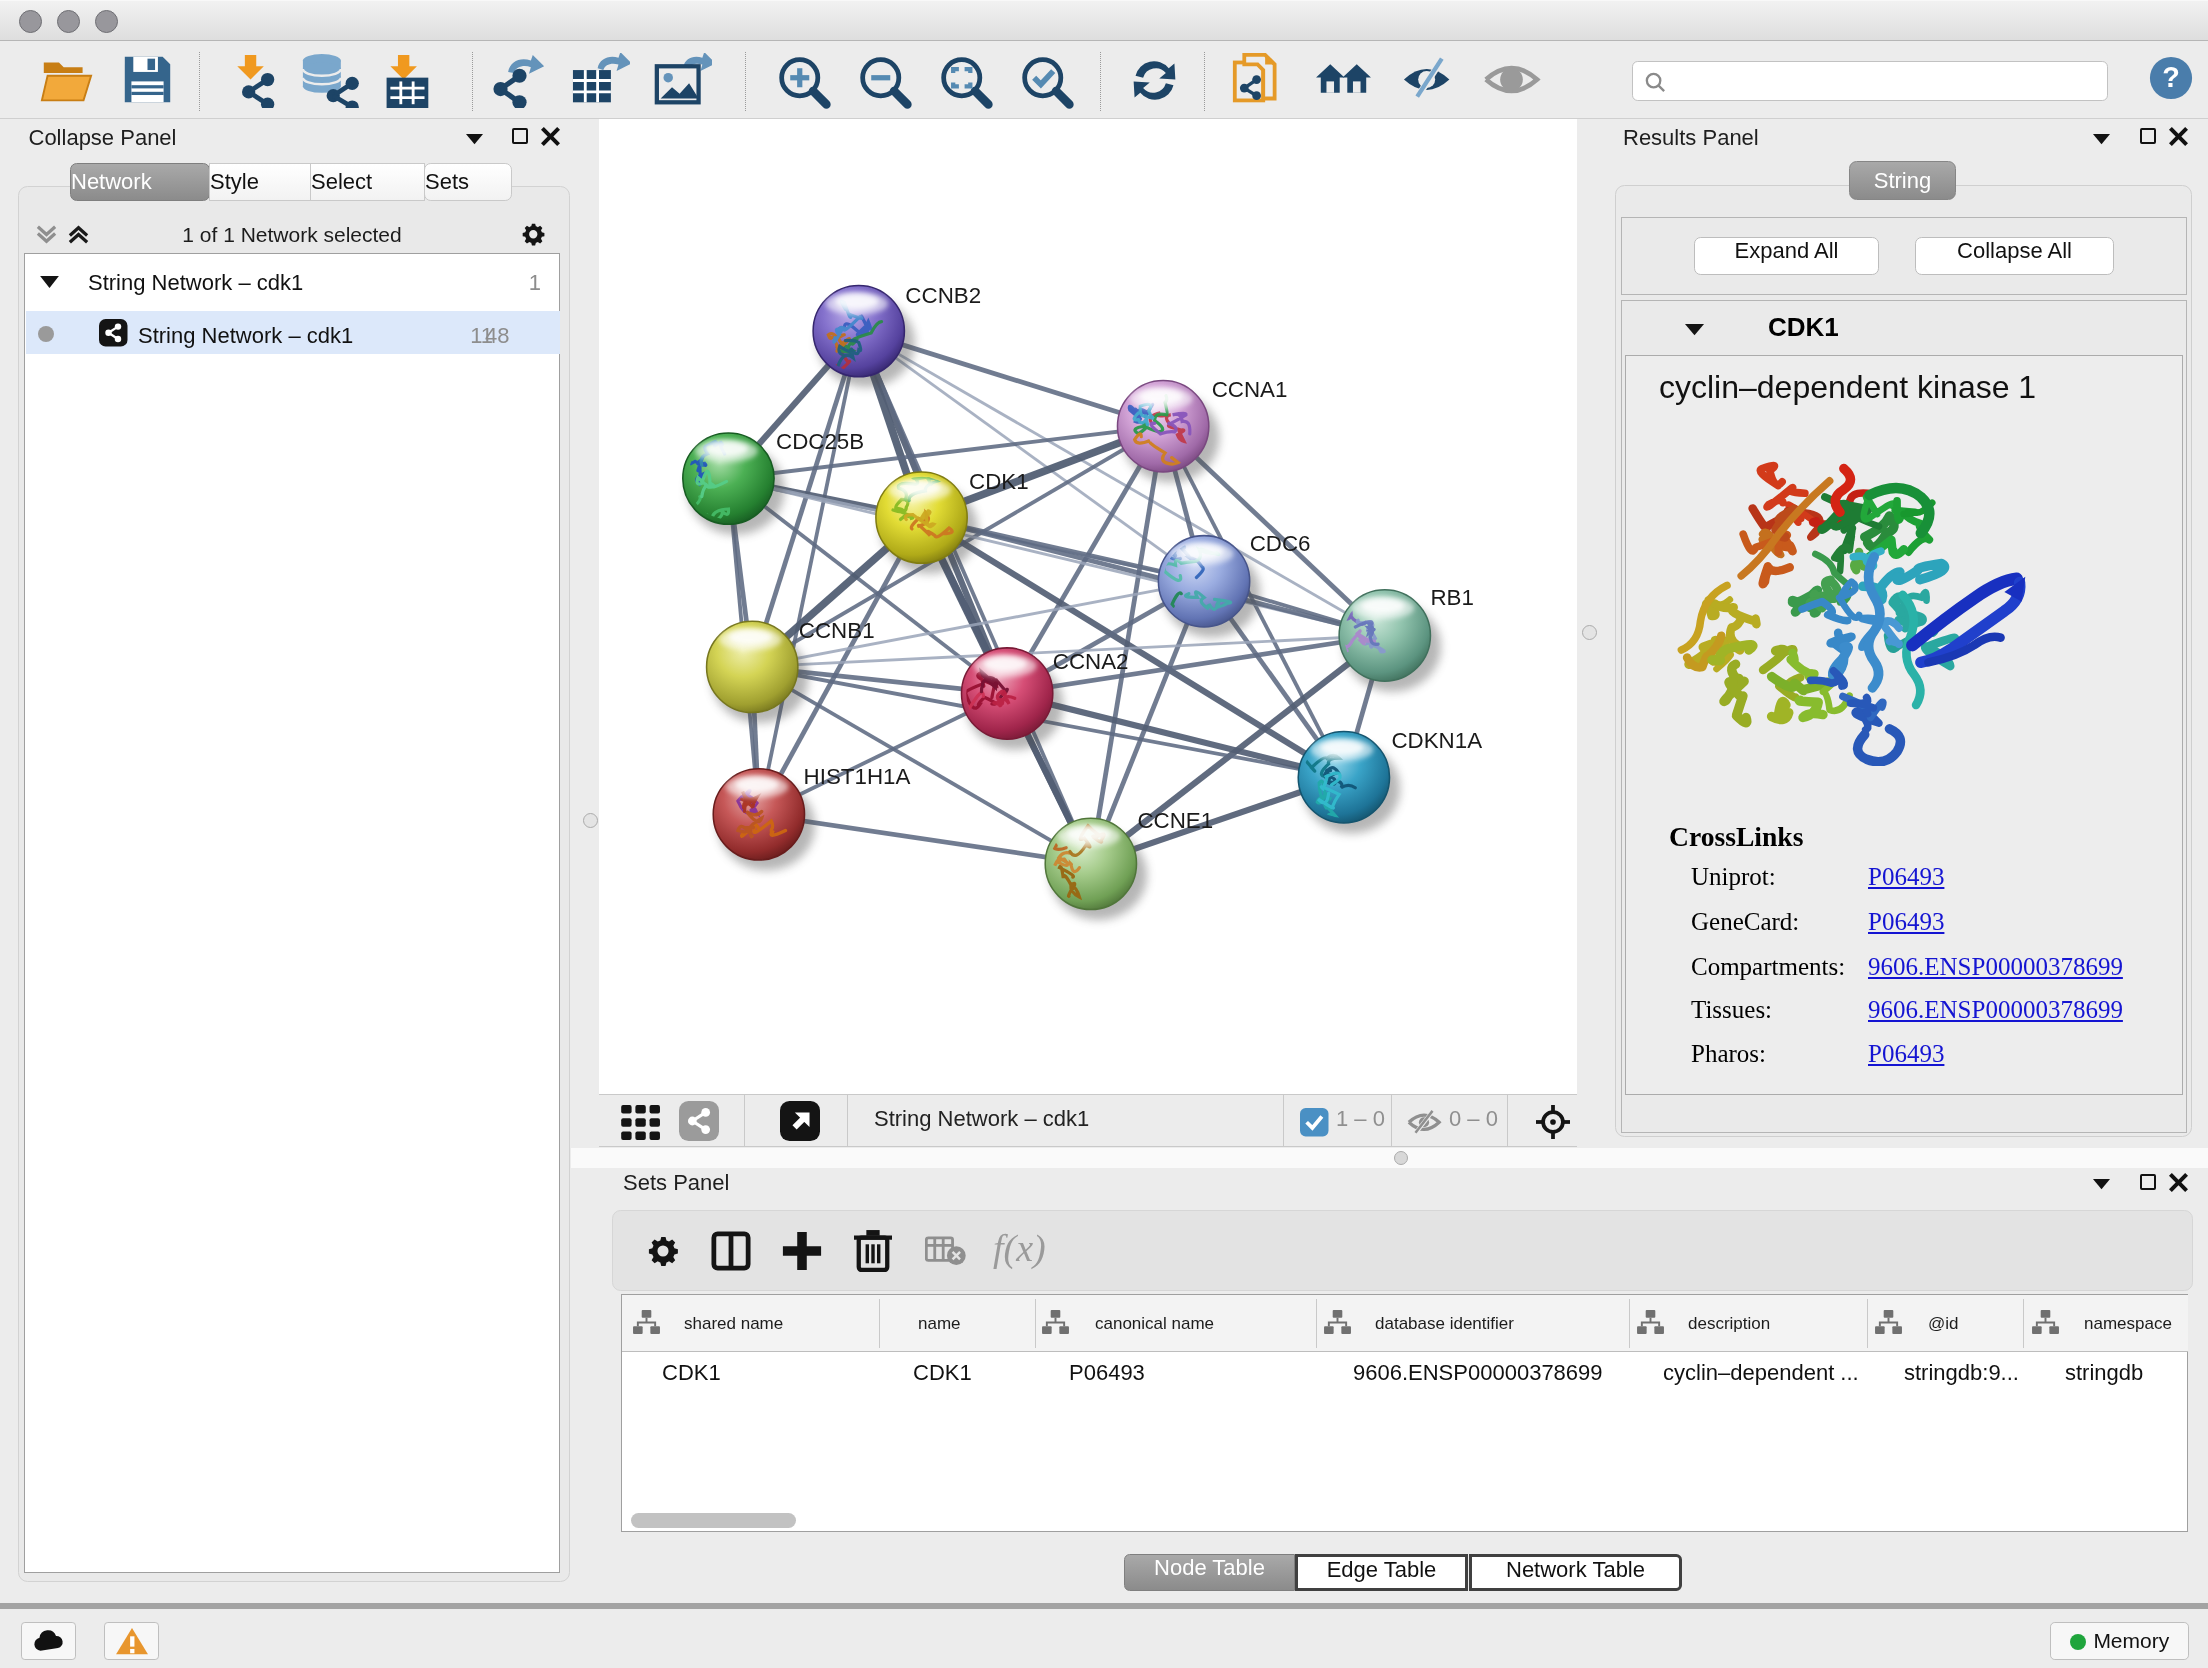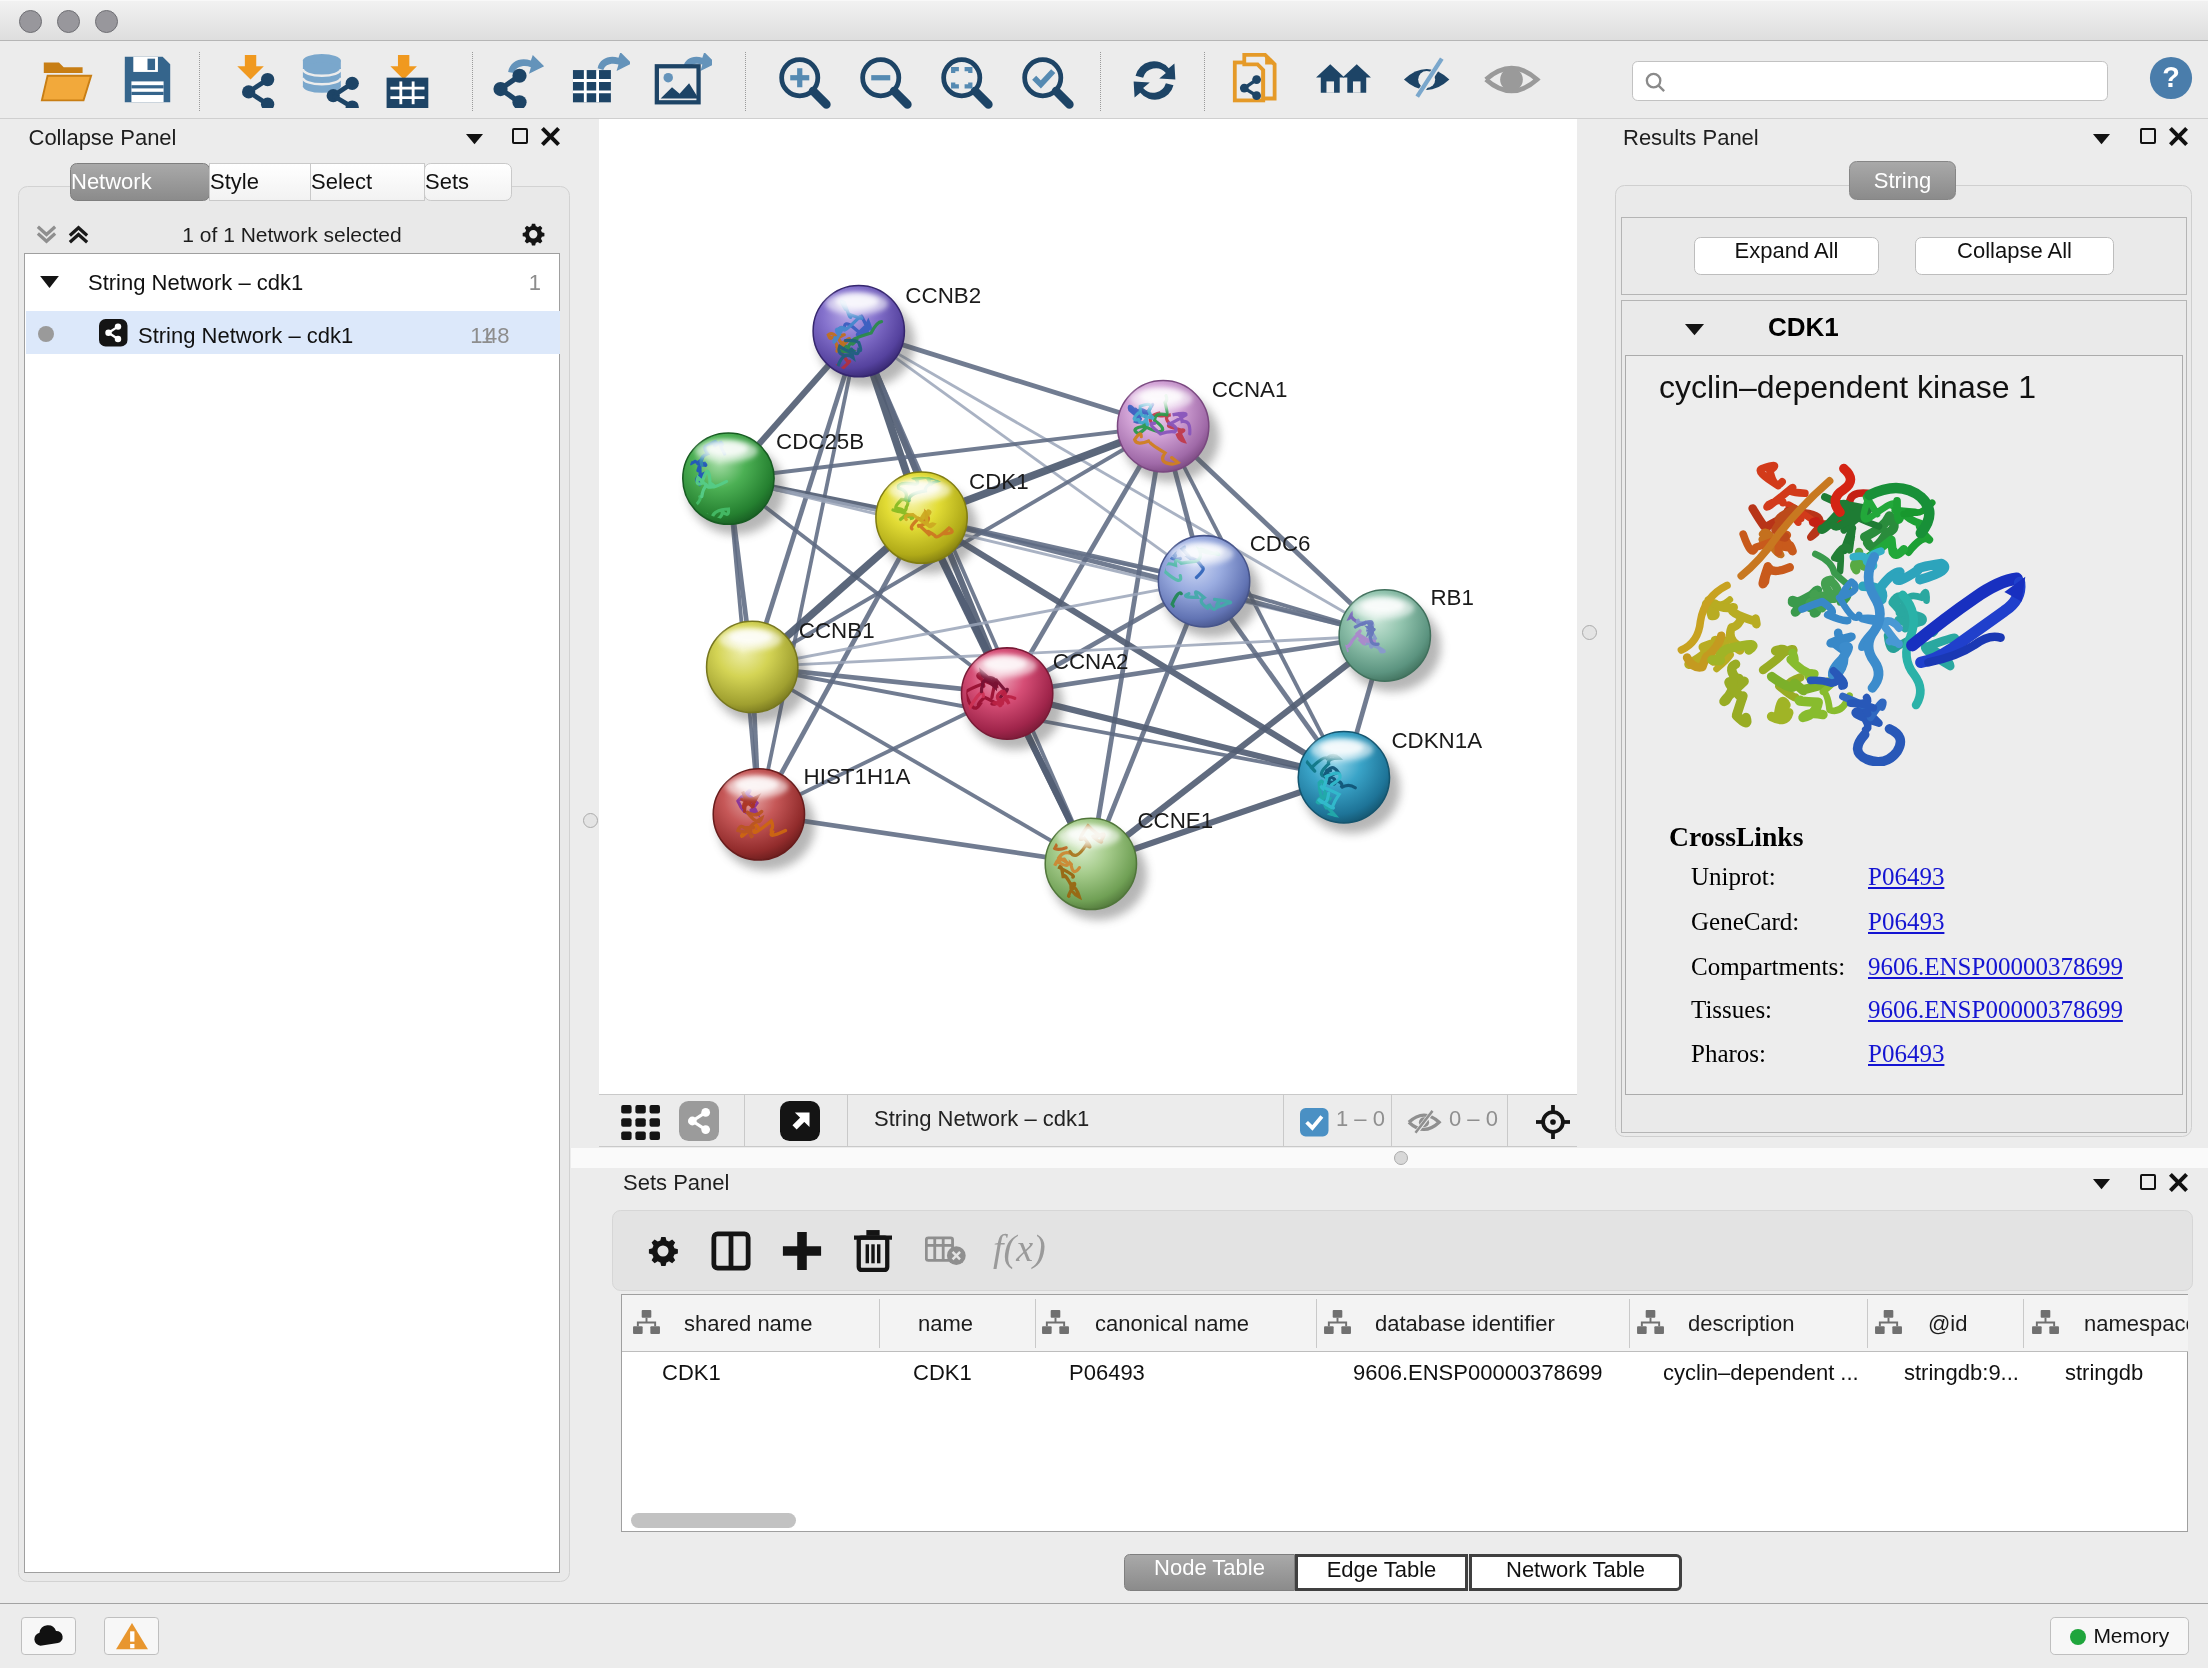--- a/index.html
+++ b/index.html
@@ -29,27 +29,27 @@
 #rpanel-box{left:1615px;top:185px;width:577px;height:952px;background:#eaeaea;border:1px solid #cfcfcf;border-radius:9.5px}
 #stringtab{left:1849px;top:161px;width:107px;height:39px;background:linear-gradient(#a9a9a9,#8b8b8b);border:1px solid #868686;border-radius:7.6px;color:#fff;font-size:22px;text-align:center;line-height:37px}
 .rbtn{position:absolute;top:51px;height:38px;background:#fff;border:1px solid #bdbdbd;border-radius:6.7px;font-size:22px;text-align:center;color:#111}
 .serif{font-family:"Liberation Serif",serif}
 .xlrow{position:absolute;font-size:25px;color:#000}
 .xlink{position:absolute;font-size:25px;color:#1414d2;text-decoration:underline}
 
 #tptoolbar{left:612px;top:1210px;width:1581px;height:81px;background:#e3e3e3;border:1px solid #d6d6d6;border-radius:8.6px}
 #tbl{left:621px;top:1294px;width:1567px;height:238px;background:#fff;border:1px solid #9f9f9f}
 #tblhead{position:absolute;left:0;top:0;width:1566px;height:57px;background:#f3f3f3;border-bottom:1px solid #bdbdbd;overflow:hidden}
-.th{position:absolute;top:0;height:57px;font-size:22px;color:#1c1c1c;line-height:57px;text-align:center}
+.th{position:absolute;top:0;height:57px;font-size:17px;color:#1c1c1c;line-height:57px;text-align:center}
 .thsep{position:absolute;top:3.8px;height:49px;width:1px;background:#c9c9c9}
 .td{position:absolute;top:65px;font-size:22px;color:#111}
 .btab{position:absolute;top:1554px;height:37px;border:3px solid #404040;background:#fff;font-size:22px;color:#111;text-align:center;border-radius:5.7px}
 .btabsel{background:linear-gradient(#a9a9a9,#8b8b8b);color:#fff;border:1px solid #7f7f7f}
 
-#statusbar{left:0;top:1603px;width:2208px;height:66px;background:#ececec;border-top:1px solid #a3a3a3}
+#statusbar{left:0;top:1603px;width:2208px;height:66px;background:#ececec;border-top:6px solid #a3a3a3}
 .sbtn{position:absolute;top:13.3px;width:55px;height:38px;background:#f7f7f7;border:1px solid #bfbfbf;border-radius:3.8px;text-align:center}
 #membtn{position:absolute;left:2050px;top:13.3px;width:139px;height:38px;background:#f7f7f7;border:1px solid #bfbfbf;border-radius:4.8px;font-size:21px;color:#111;line-height:36px;text-align:center}
 .dot{border-radius:50%;position:absolute}
 </style></head>
 <body>
 <div class="abs" id="titlebar">
   <div class="tl" style="left:19px"></div>
   <div class="tl" style="left:57px"></div>
   <div class="tl" style="left:95px"></div>
 </div>

